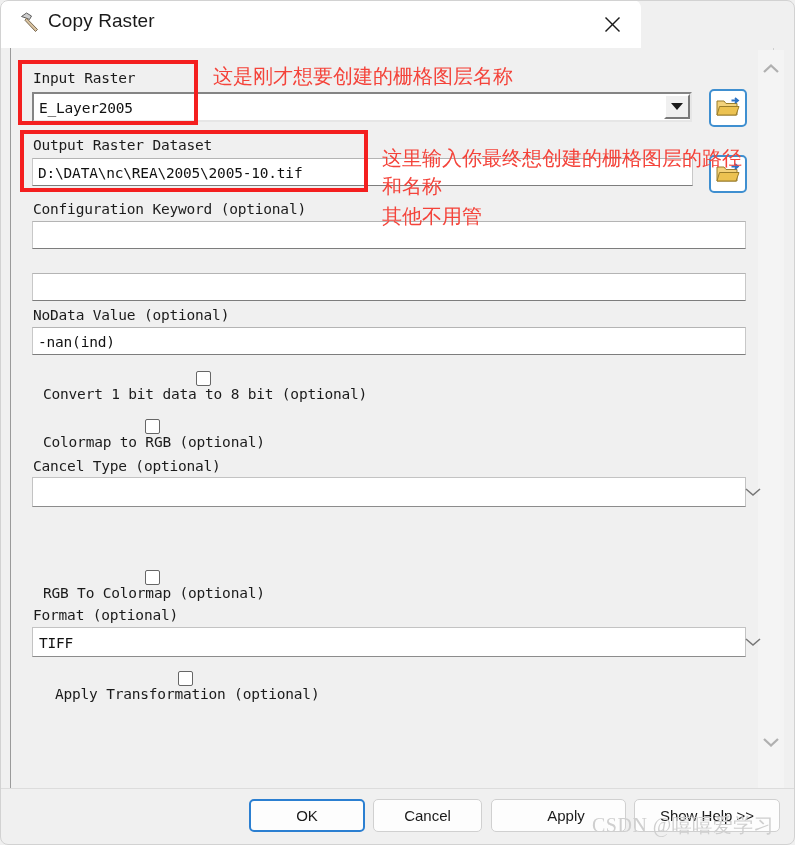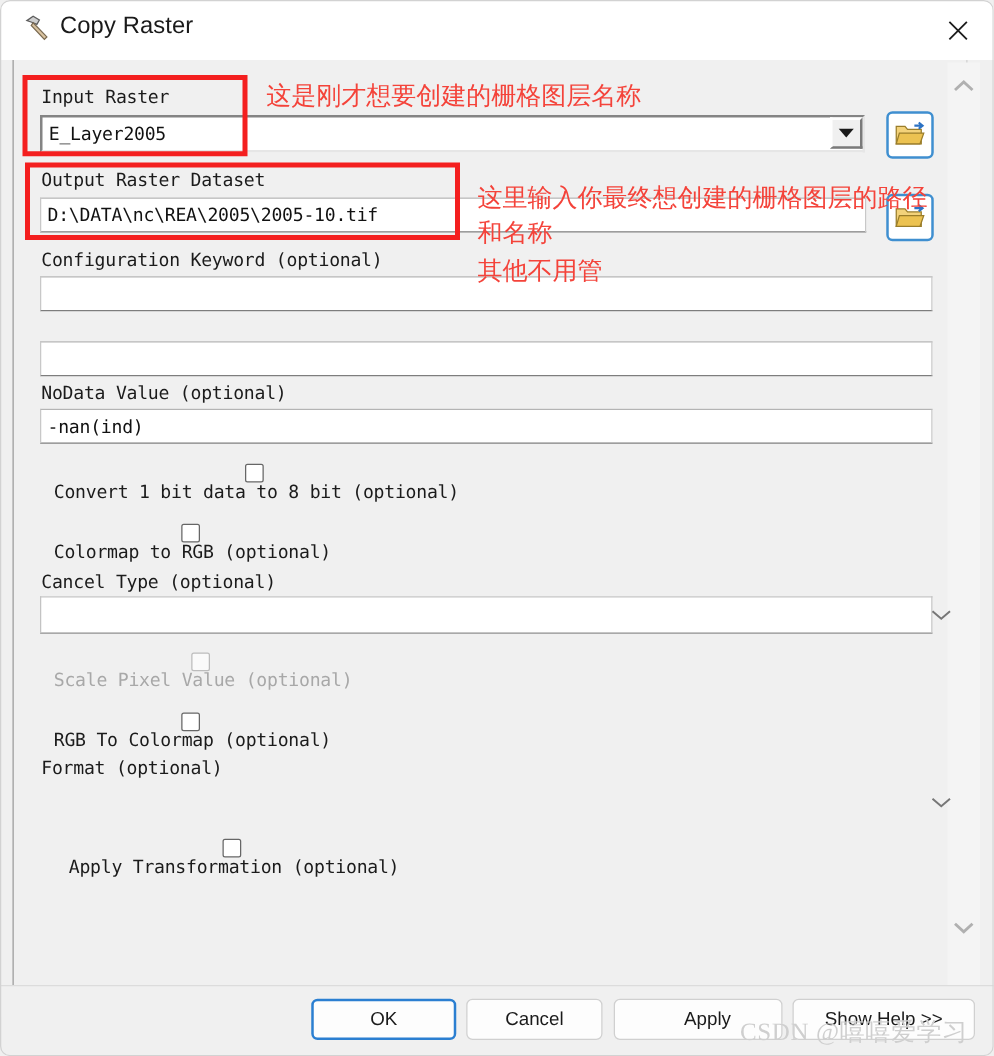--- a/index.html
+++ b/index.html
@@ -14,21 +14,21 @@
     position: relative;
     width: 795px; height: 845px;
     background: #f0f0f0;
     box-sizing: border-box;
   }
 
   
   .titlebar {
     position: absolute;
     left: 0; top: 0;
-    width: 795px; height: 48px;
+    width: 641px; height: 48px;
     background: #ffffff;
     border-top-left-radius: 8px;
     border-top-right-radius: 8px;
     box-sizing: border-box;
   }
   .title-icon {
     position: absolute;
     left: 17px; top: 10px;
     width: 26px; height: 26px;
   }
@@ -345,31 +345,28 @@
   </div>
 
   <div class="lbl" style="left:33px; top:458px;">Cancel Type (optional)</div>
   <div class="combo-new" style="left:32px; top:477px; width:714px; height:30px;"></div>
   <div class="combo-new-arrow" style="left:718px; top:492px;">
     <svg width="18" height="11" viewBox="0 0 18 11">
       <polyline points="2,2.5 9,8.5 16,2.5" fill="none" stroke="#777" stroke-width="1.6"></polyline>
     </svg>
   </div>
 
-  <div class="cbrow" style="left:40px; top:522px;">
-    <span class="cbox disabled"></span>
-    <span class="cblabel disabled">Scale Pixel Value (optional)</span>
-  </div>
 
   <div class="cbrow" style="left:40px; top:570px;">
     <span class="cbox"></span>
     <span class="cblabel">RGB To Colormap (optional)</span>
   </div>
 
   <div class="lbl" style="left:33px; top:607px;">Format (optional)</div>
+  <div class="combo-new" style="left:32px; top:627px; width:714px; height:30px;">TIFF</div>
   <div class="combo-new-arrow" style="left:718px; top:642px;">
     <svg width="18" height="11" viewBox="0 0 18 11">
       <polyline points="2,2.5 9,8.5 16,2.5" fill="none" stroke="#777" stroke-width="1.6"></polyline>
     </svg>
   </div>
 
   <div class="cbrow" style="left:52px; top:671px;">
     <span class="cbox"></span>
     <span class="cblabel">Apply Transformation (optional)</span>
   </div>

